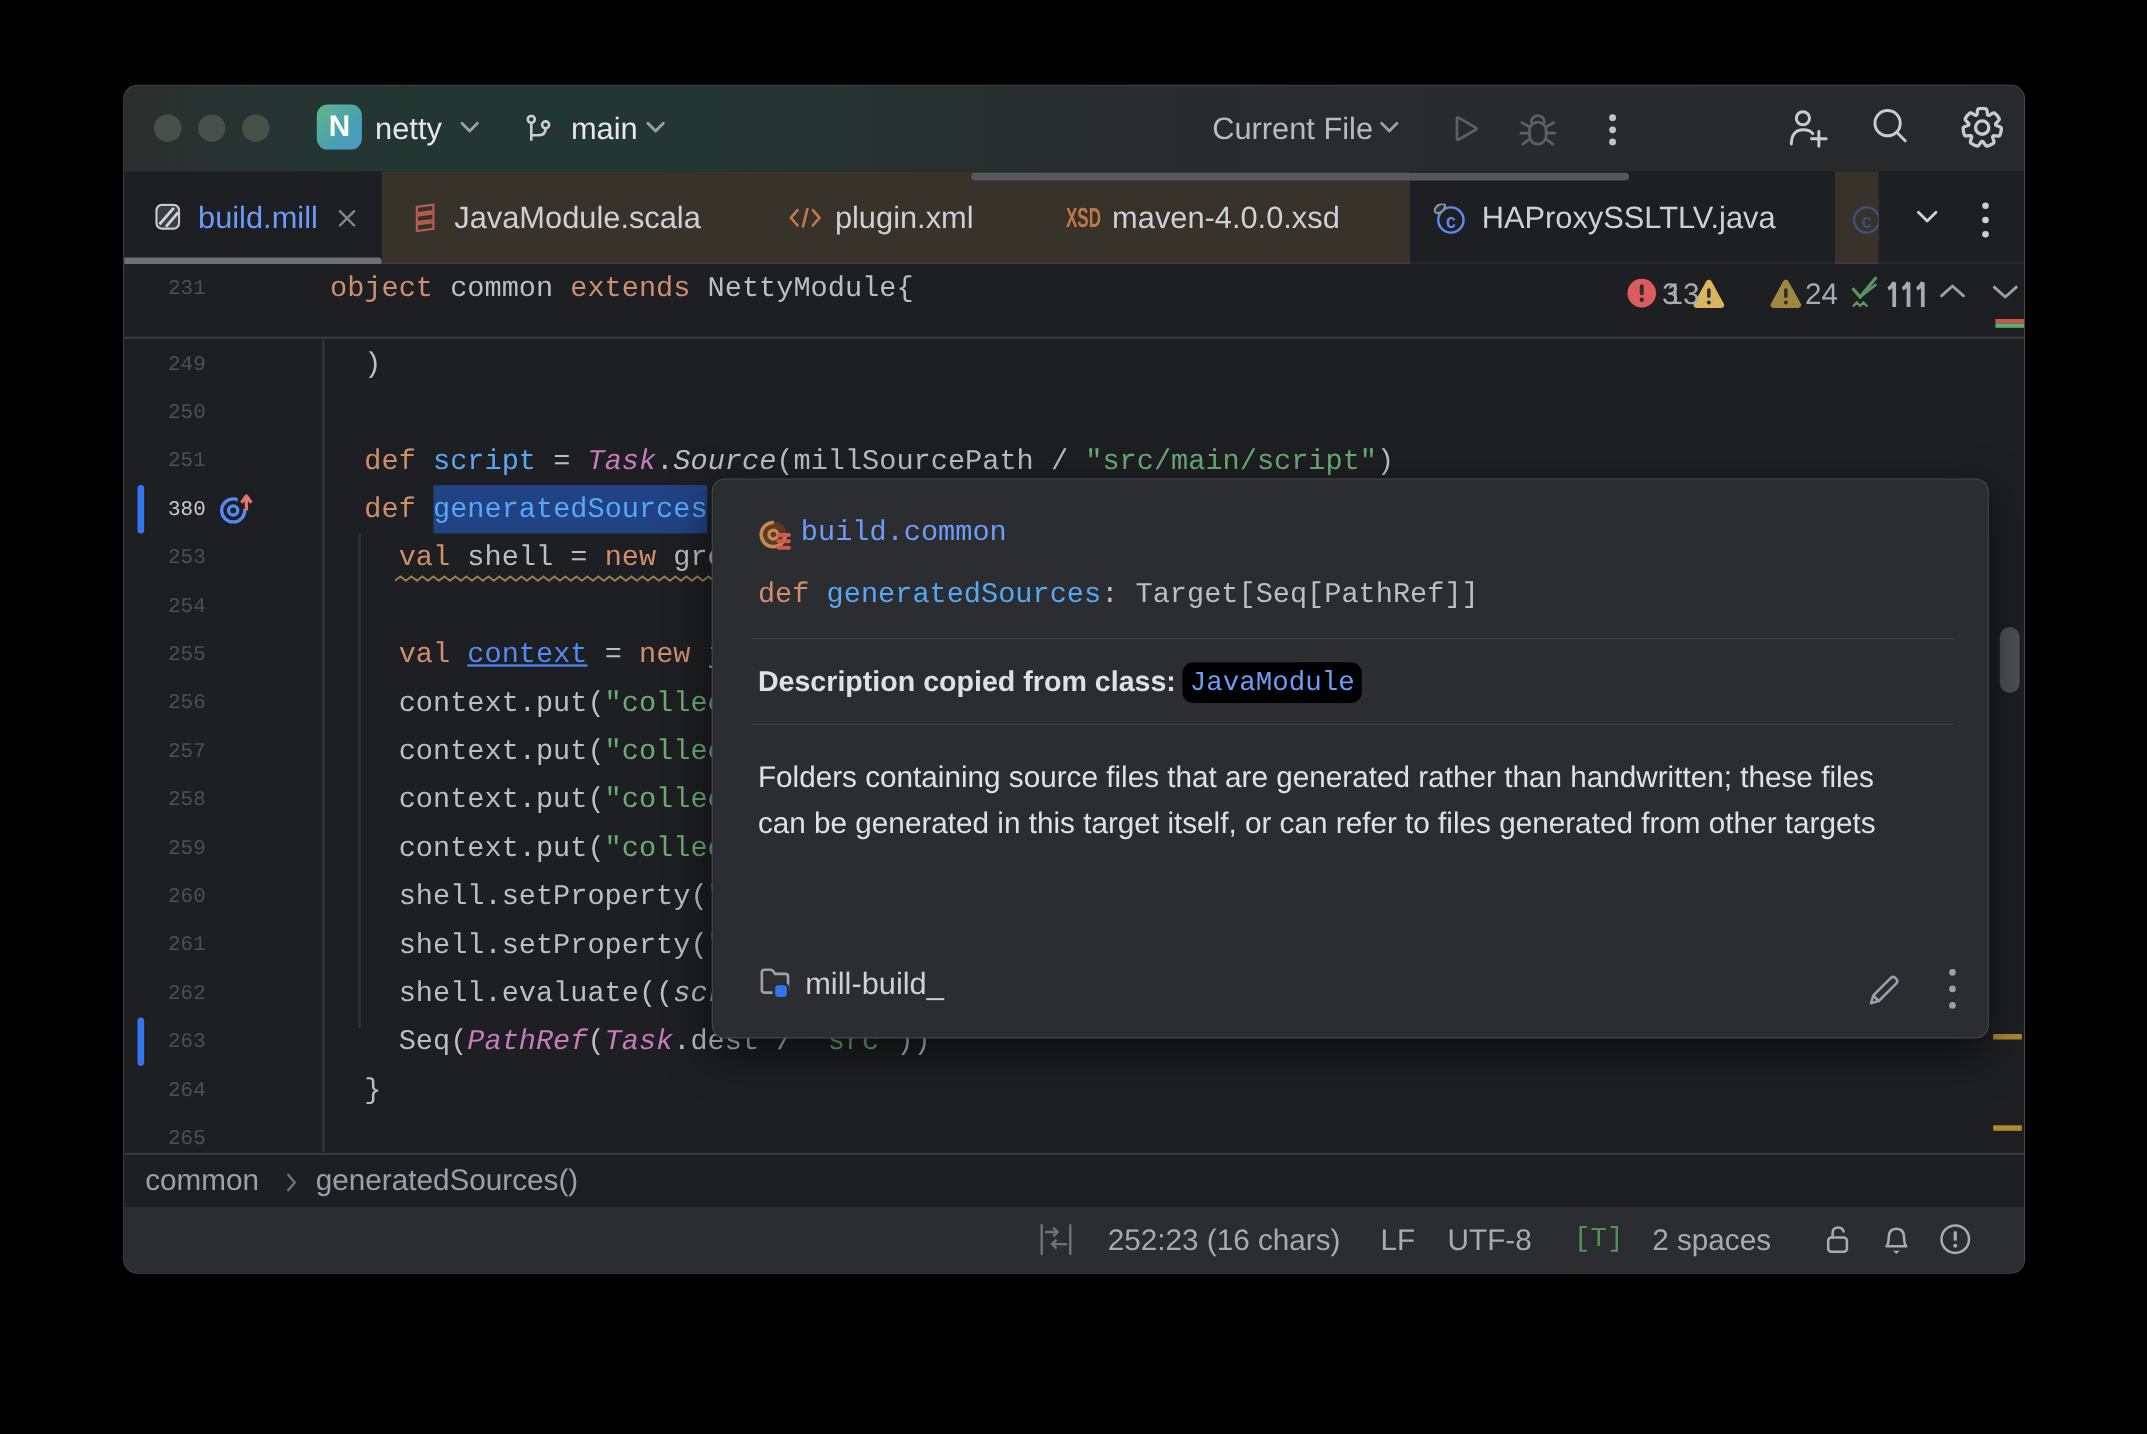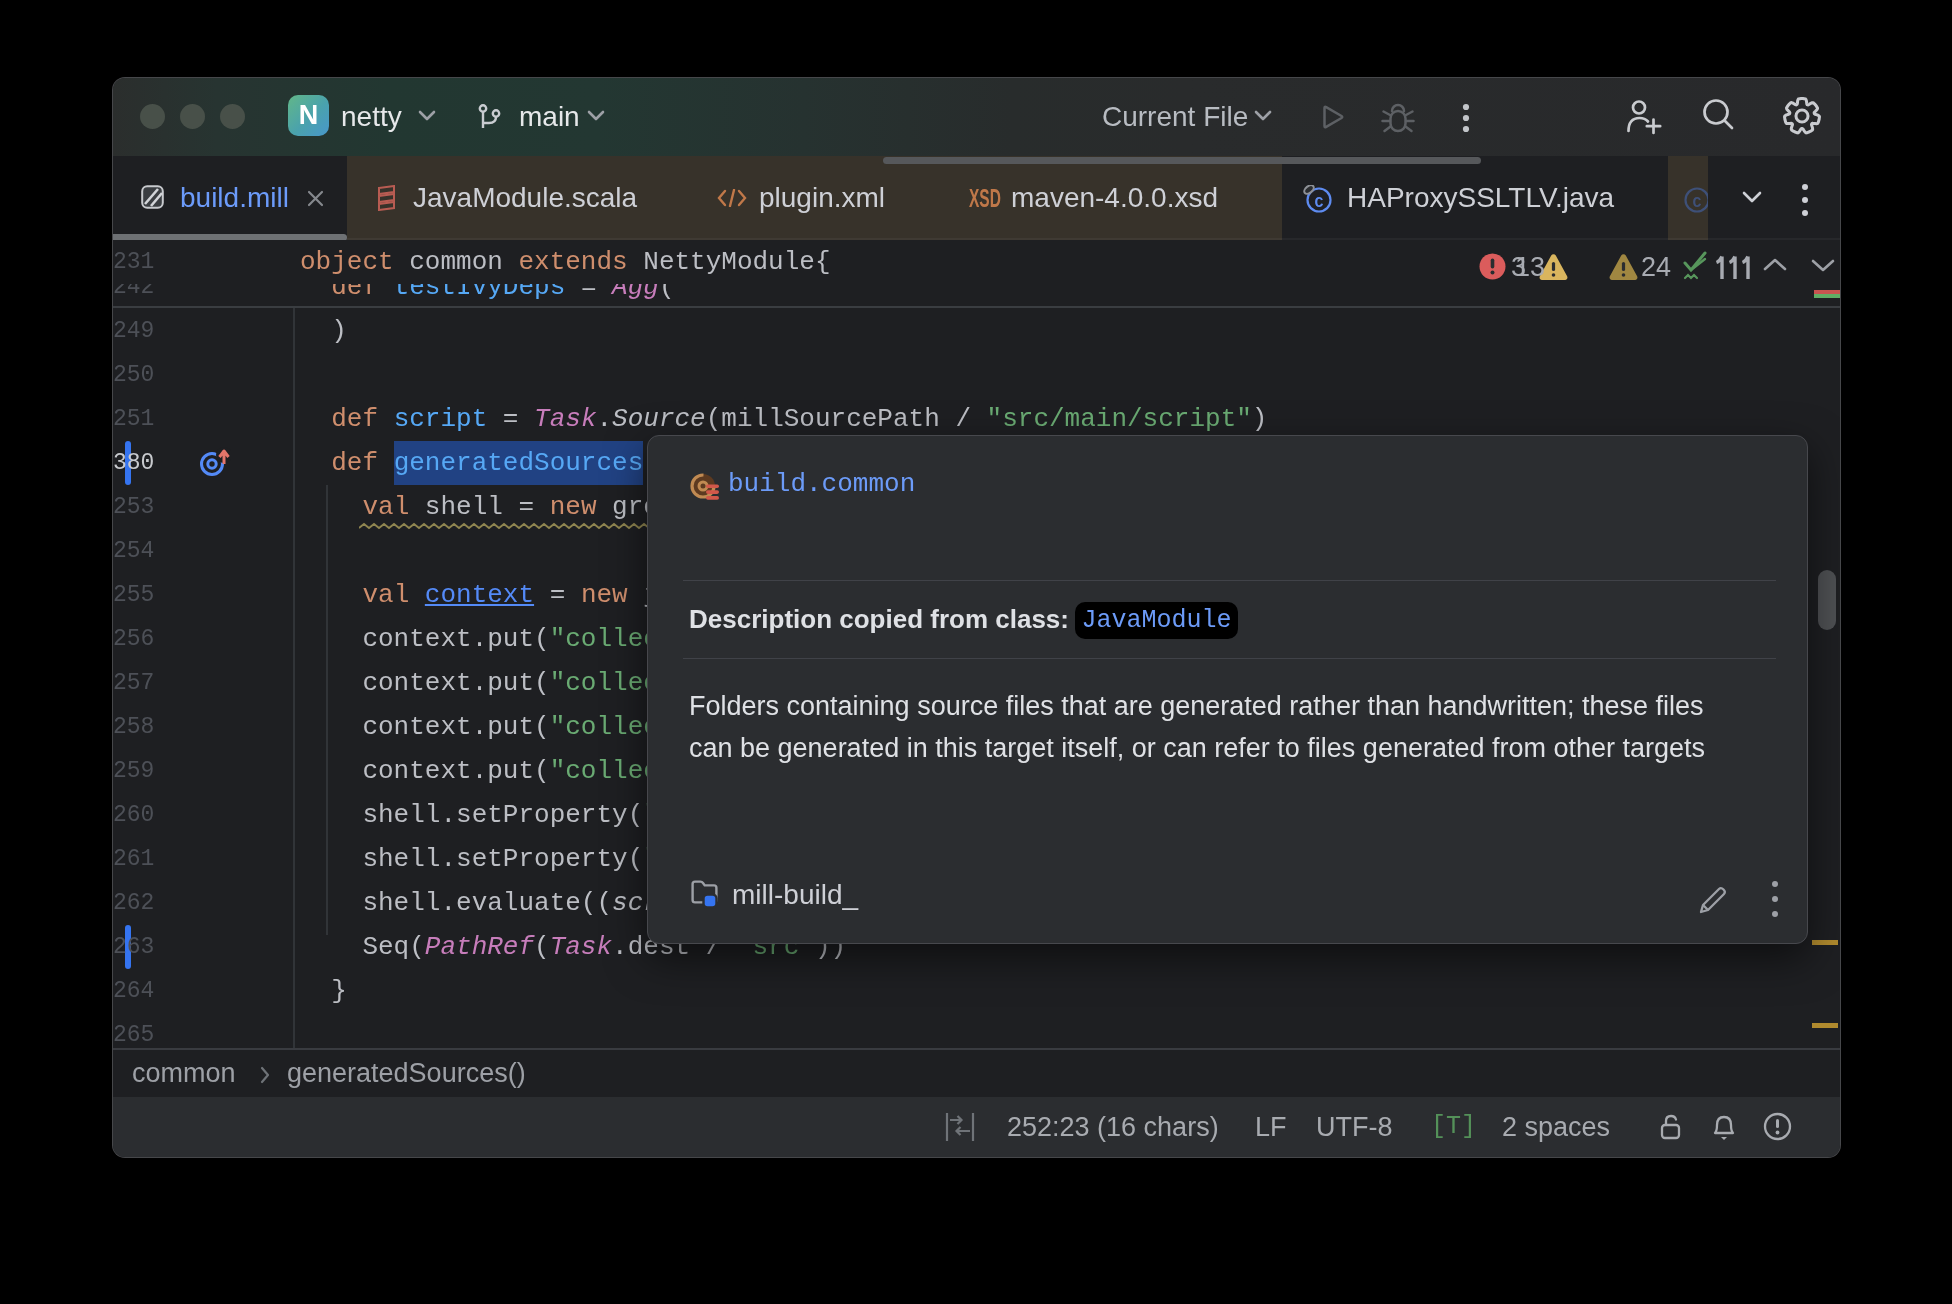--- a/index.html
+++ b/index.html
@@ -30,21 +30,21 @@
   .brown { position:absolute; top:0; height:84px; background:#37322a; }
   .tabtext { position:absolute; top:0; height:84px; line-height:84px; color:#CED0D6; font-size:28px; }
   .thumbtop { position:absolute; left:770px; top:1px; width:598px; height:7px; border-radius:4px; background:#56585b; }
   .thumbbot { position:absolute; left:-6px; top:78px; width:240px; height:7px; border-radius:4px; background:#6e7174; }
   
   .editor { position:absolute; left:0; top:162px; width:1727px; height:808px; background:#1E1F22; overflow:hidden; }
   .gutline { position:absolute; left:180px; top:68px; width:2px; height:740px; background:#313438; }
   .indent { position:absolute; left:213px; top:245px; width:2px; height:450px; background:#313438; }
   .stickyborder { position:absolute; left:0; top:66px; width:1727px; height:2px; background:#3a3d41; }
   .cl { position:absolute; left:187px; height:44px; line-height:44px; font-family:"Liberation Mono",monospace; font-size:26px; color:#BCBEC4; white-space:pre; }
-  .ln { position:absolute; left:0px; width:74px; height:44px; line-height:44px; font-family:"Liberation Mono",monospace; font-size:23px; color:#4d5057; white-space:pre; }
+  .ln { position:absolute; left:0px; width:74px; height:44px; line-height:44px; text-align:right; font-family:"Liberation Mono",monospace; font-size:19px; color:#4d5057; white-space:pre; }
   .ln > span { }
   .kw { color:#CF8E6D; }
   .fn { color:#56A8F5; }
   .str { color:#6AAB73; }
   .cls { color:#C77DBB; font-style:italic; }
   .it { font-style:italic; }
   .sel { background:#214283; display:inline-block; height:44px; line-height:44px; vertical-align:top; }
   .vcs { position:absolute; left:12px; width:6px; height:44px; background:#3574F0; border-radius:3px; }
   
   .popup {
@@ -176,24 +176,20 @@
     <div class="thumbtop"></div>
     <div class="thumbbot"></div>
   </div>
 
   <div class="editor">
     <div class="gutline"></div>
     <div class="indent"></div>
 
     <div class="ln" style="top:0;"><span>231</span></div>
     <div class="cl" style="top:0;"><span class="kw">object</span> common <span class="kw">extends</span> NettyModule{</div>
-    <div class="abs" style="left:0;top:44px;width:1727px;height:22px;overflow:hidden;">
-      <div class="ln" style="top:-19px;"><span>242</span></div>
-      <div class="cl" style="top:-19px;">  <span class="kw">def</span> <span class="fn">testIvyDeps</span> = <span class="cls">Agg</span>(</div>
-    </div>
     <div class="stickyborder"></div>
 
     <div class="ln" style="top:69px;"><span>249</span></div>
       <div class="cl" style="top:69px;">  )</div>
     <div class="ln" style="top:113px;"><span>250</span></div>
     <div class="ln" style="top:157px;"><span>251</span></div>
       <div class="cl" style="top:157px;">  <span class="kw">def</span> <span class="fn">script</span> = <span class="cls">Task</span>.<span class="it">Source</span>(millSourcePath / <span class="str">"src/main/script"</span>)</div>
     <div class="vcs" style="top:201px;"></div>
     <div class="ln" style="top:201px; color:#C8CACE;"><span>380</span></div>
       <div class="cl" style="top:201px;">  <span class="kw">def</span> <span class="fn sel">generatedSources</span> = <span class="cls">Task</span> {</div>
@@ -283,20 +279,21 @@
       <circle cx="14" cy="14" r="12" fill="#5d3a20"></circle>
       <circle cx="14" cy="14" r="11" fill="none" stroke="#C08A52" stroke-width="3.2" stroke-dasharray="52 17"></circle>
       <circle cx="14" cy="14" r="4" fill="none" stroke="#C08A52" stroke-width="3"></circle>
       <g fill="#D1584A">
           <rect x="17" y="12.5" width="13" height="3.6" rx="1.8"></rect>
           <rect x="17" y="18.3" width="13" height="3.6" rx="1.8"></rect>
           <rect x="17" y="24.1" width="13" height="3.6" rx="1.8"></rect>
         </g>
     </svg>
     <div class="abs mono" style="left:80px;top:33px;font-size:26px;color:#6C9BF8;">build.common</div>
+    <div class="abs mono" style="left:41px;top:89px;font-size:26px;"><span class="kw">def</span> <span class="fn">generatedSources</span><span style="color:#BCBEC4;">: Target[Seq[PathRef]]</span></div>
     <div class="sep" style="top:144px;"></div>
     <div class="ptext" style="left:41px;top:168px;font-weight:bold;font-size:26px;">Description copied from class:</div>
     <div class="pill"><span class="mono" style="font-size:25px;color:#6C9BF8;line-height:37px;">JavaModule</span></div>
     <div class="sep" style="top:222px;"></div>
     <div class="ptext" style="left:41px;top:249px;line-height:42px;">Folders containing source files that are generated rather than handwritten; these files<br>can be generated in this target itself, or can refer to files generated from other targets</div>
     <svg class="abs" style="left:42px;top:443px;" width="29" height="30" viewBox="0 0 29 30">
         <path d="M2.6 5 Q2.6 2.6 5 2.6 L10.5 2.6 Q12 2.6 13 4 L14.7 6.4 L24 6.4 Q26.4 6.4 26.4 8.8 L26.4 21 Q26.4 23.4 24 23.4 L5 23.4 Q2.6 23.4 2.6 21 Z" fill="none" stroke="#9DA0A6" stroke-width="2.4"></path>
         <rect x="13.5" y="15.5" width="13" height="13" rx="4" fill="#3574F0" stroke="#2B2D30" stroke-width="2.4"></rect>
       </svg>
     <div class="abs" style="left:84px;top:443px;font-size:28px;color:#CED0D6;">mill-build_</div>

